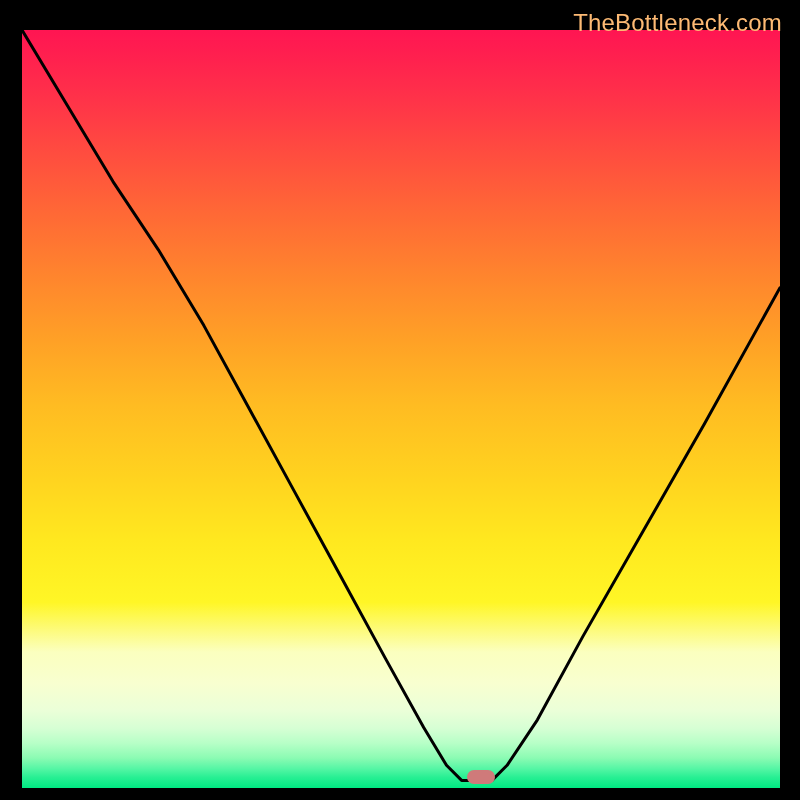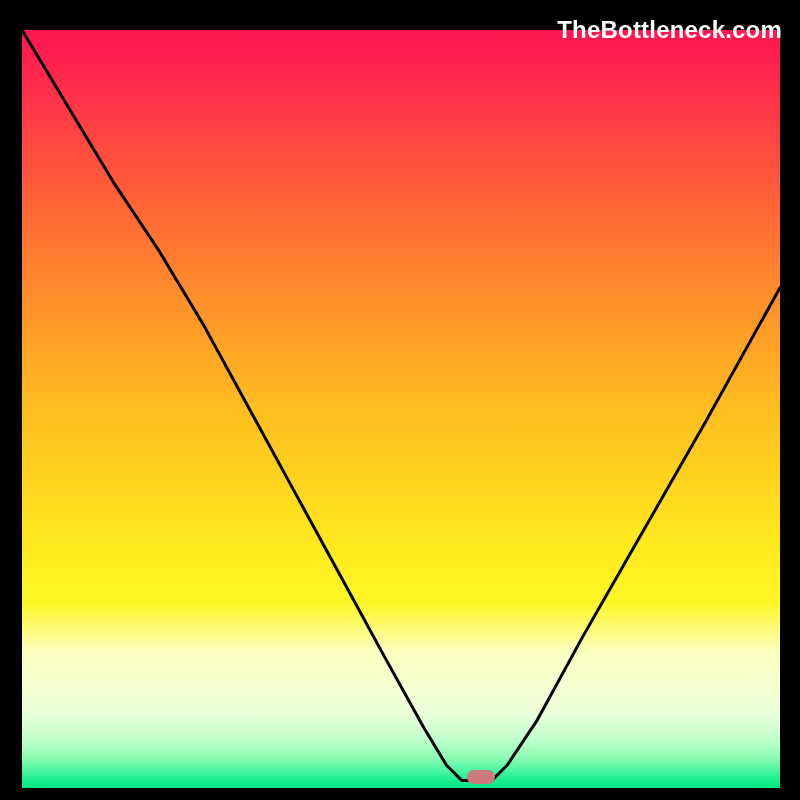--- a/index.html
+++ b/index.html
@@ -12,25 +12,25 @@
     overflow: hidden;
   }
   .container {
     width: 800px;
     height: 800px;
     position: relative;
     background: #000;
   }
   .watermark {
     position: absolute;
-    top: 16px;
+    top: 9px;
     right: 18px;
-    color: #ffffff;
+    color: #fdba74;
     font-size: 24px;
-    font-weight: 700;
+    font-weight: 400;
     letter-spacing: 0.2px;
     z-index: 20;
   }
   .plot-area {
     position: absolute;
     left: 22px;
     top: 30px;
     width: 758px;
     height: 758px;
     overflow: hidden;

